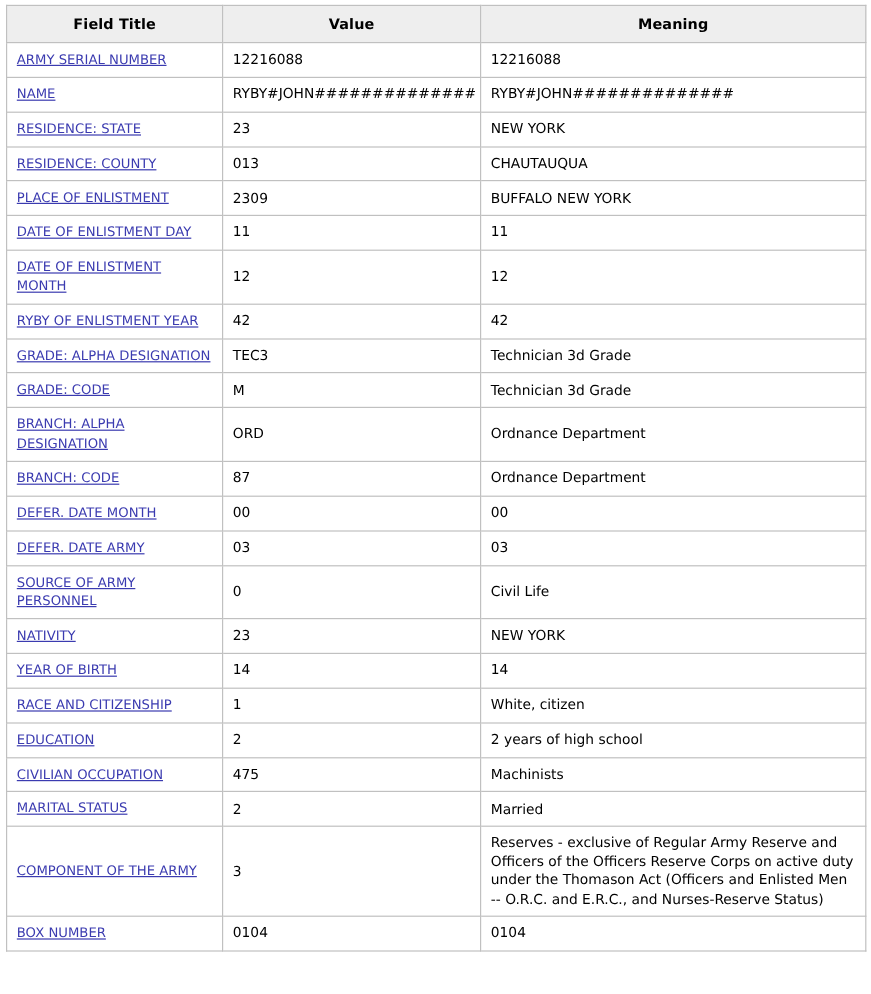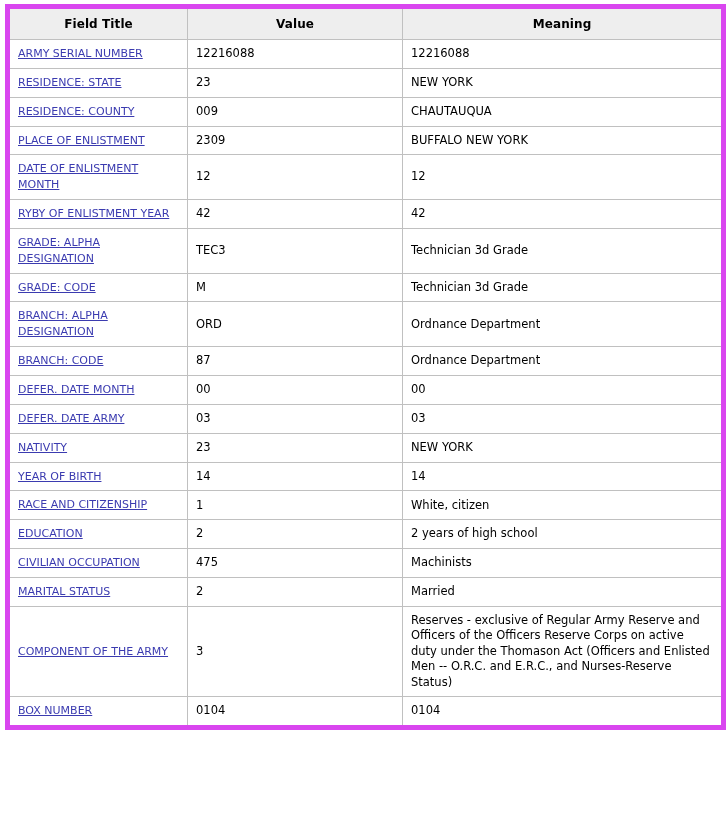--- a/index.html
+++ b/index.html
@@ -17,21 +17,21 @@
   }
   .record-table-wrap {
     padding: 4px 5px 0 5px;
     box-sizing: border-box;
     width: 726px;
   }
   table.record-table {
     border-collapse: collapse;
     width: 716px;
     table-layout: fixed;
-    border: 5px solid #d946ef;
+    border: 1px solid #d946ef;
   }
   table.record-table col.col-field  { width: 180px; }
   table.record-table col.col-value  { width: 215px; }
   table.record-table col.col-meaning{ width: 321px; }
 
   table.record-table th {
     background: #eeeeee;
     border: 1px solid #c0c0c0;
     font-weight: bold;
     font-size: 12px;
@@ -78,35 +78,45 @@
         <th>Meaning</th>
       </tr>
     </thead>
     <tbody id="record-body">
         <tr>
           <td class="field-cell"><a class="field-link">ARMY SERIAL NUMBER</a></td>
           <td class="value-cell">12216088</td>
           <td class="meaning-cell">12216088</td>
         </tr>
         <tr>
+          <td class="field-cell"><a class="field-link">NAME</a></td>
+          <td class="value-cell">RYBY#JOHN##############</td>
+          <td class="meaning-cell">RYBY#JOHN##############</td>
+        </tr>
+        <tr>
           <td class="field-cell"><a class="field-link">RESIDENCE: STATE</a></td>
           <td class="value-cell">23</td>
           <td class="meaning-cell">NEW YORK</td>
         </tr>
         <tr>
           <td class="field-cell"><a class="field-link">RESIDENCE: COUNTY</a></td>
-          <td class="value-cell">009</td>
+          <td class="value-cell">013</td>
           <td class="meaning-cell">CHAUTAUQUA</td>
         </tr>
         <tr>
           <td class="field-cell"><a class="field-link">PLACE OF ENLISTMENT</a></td>
           <td class="value-cell">2309</td>
           <td class="meaning-cell">BUFFALO NEW YORK</td>
         </tr>
         <tr>
+          <td class="field-cell"><a class="field-link">DATE OF ENLISTMENT DAY</a></td>
+          <td class="value-cell">11</td>
+          <td class="meaning-cell">11</td>
+        </tr>
+        <tr>
           <td class="field-cell"><a class="field-link">DATE OF ENLISTMENT MONTH</a></td>
           <td class="value-cell">12</td>
           <td class="meaning-cell">12</td>
         </tr>
         <tr>
           <td class="field-cell"><a class="field-link">RYBY OF ENLISTMENT YEAR</a></td>
           <td class="value-cell">42</td>
           <td class="meaning-cell">42</td>
         </tr>
         <tr>
@@ -133,20 +143,25 @@
           <td class="field-cell"><a class="field-link">DEFER. DATE MONTH</a></td>
           <td class="value-cell">00</td>
           <td class="meaning-cell">00</td>
         </tr>
         <tr>
           <td class="field-cell"><a class="field-link">DEFER. DATE ARMY</a></td>
           <td class="value-cell">03</td>
           <td class="meaning-cell">03</td>
         </tr>
         <tr>
+          <td class="field-cell"><a class="field-link">SOURCE OF ARMY PERSONNEL</a></td>
+          <td class="value-cell">0</td>
+          <td class="meaning-cell">Civil Life</td>
+        </tr>
+        <tr>
           <td class="field-cell"><a class="field-link">NATIVITY</a></td>
           <td class="value-cell">23</td>
           <td class="meaning-cell">NEW YORK</td>
         </tr>
         <tr>
           <td class="field-cell"><a class="field-link">YEAR OF BIRTH</a></td>
           <td class="value-cell">14</td>
           <td class="meaning-cell">14</td>
         </tr>
         <tr>

